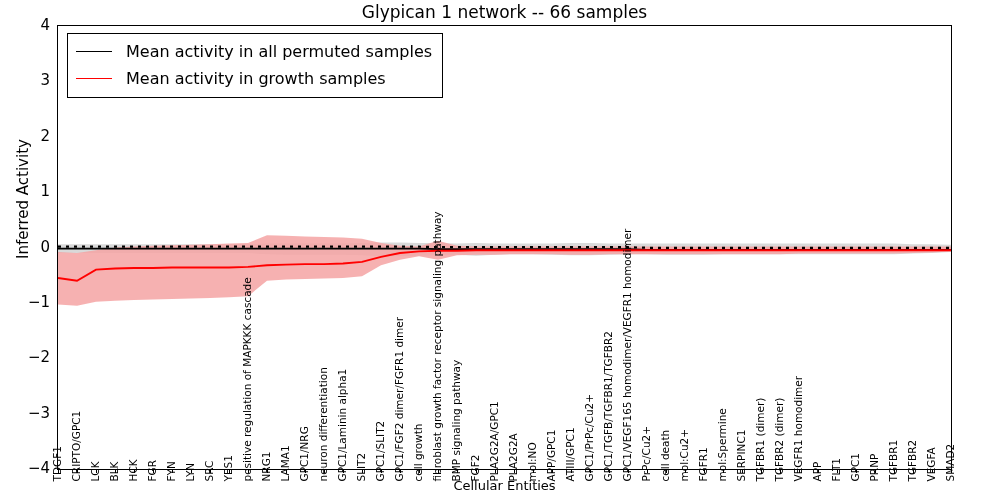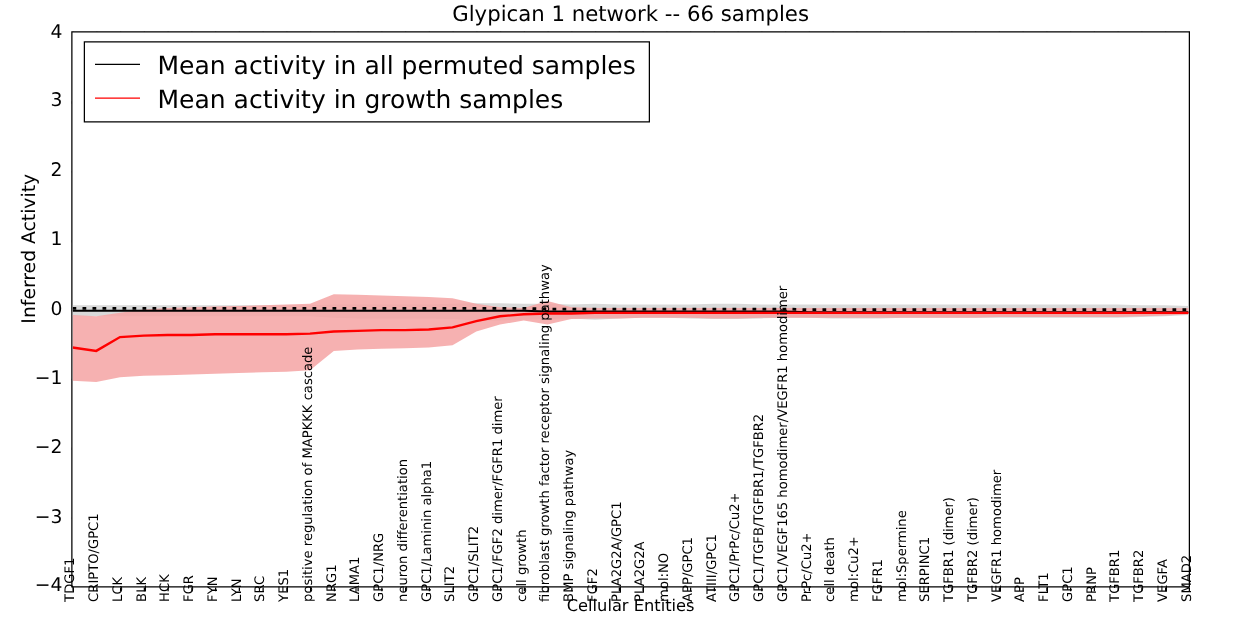--- a/index.html
+++ b/index.html
@@ -63,21 +63,21 @@
   .legend{
     position:absolute;left:9px;top:7px;
     border:1.3px solid #000;background:#fff;
     padding:4px 10px 5px 8px;
   }
   .legend-row{display:flex;align-items:center;height:27px;}
   .legend-swatch{
     width:36px;height:0;border-top:1.6px solid #000;margin-right:14px;
   }
   .legend-swatch.red{border-top-color:#ff0000;}
-  .legend-text{font-size:20px;color:#000;white-space:nowrap;}
+  .legend-text{font-size:16px;color:#000;white-space:nowrap;}
 </style>
 </head>
 <body>
 
 <div id="root">
 
   <div class="chart-title">Glypican 1 network -- 66 samples</div>
 
   <div class="ylabel">Inferred Activity</div>
 

